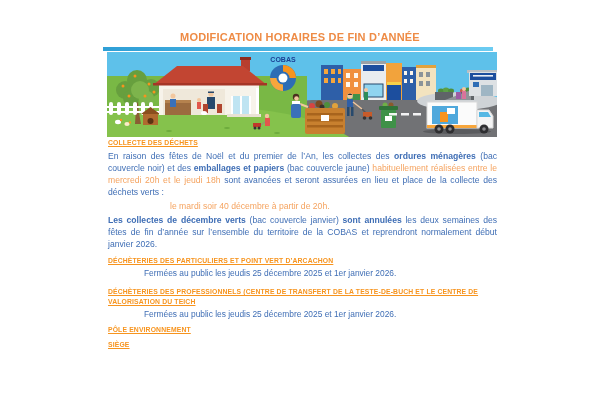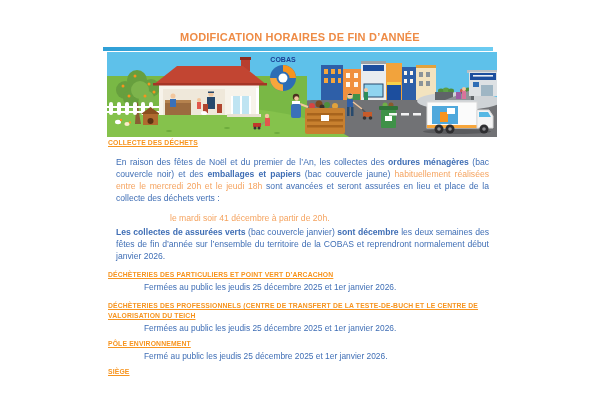--- a/index.html
+++ b/index.html
@@ -18,21 +18,21 @@
     background:linear-gradient(90deg,#2f9fd6,#6cccf2);
   }
   .illu{position:absolute;top:52px;left:107px;width:390px;height:85px;display:block;}
   .content{position:absolute;top:138px;left:108px;width:389px;}
   .sec-head{
     color:#F7941E;font-weight:bold;font-size:6.8px;line-height:10px;
     text-decoration:underline;letter-spacing:.15px;margin:0 0 2px 0;
   }
   .para{
     color:#3F6EB5;font-size:8.6px;line-height:12px;text-align:justify;
-    margin:8px;
+    margin:0;
   }
   .para b{font-weight:bold;}
   .run-orange{color:#F5A35F;}
   .sched{
     color:#F5A35F;font-size:8.6px;line-height:12px;margin:0 0 0 62px;
   }
   .sched.first{margin-top:2px;}
   .verts{margin-top:2px;}
   .sec{margin-top:6px;}
   .sec.gap-lg{margin-top:8px;}
@@ -274,37 +274,36 @@
         <ellipse cx="120" cy="76" rx="3" ry="1"></ellipse>
     </g>
   </svg>
 
   <div class="content">
 
     <div class="sec-head">COLLECTE DES DÉCHETS</div>
 
     <p class="para"><span>En raison des fêtes de Noël et du premier de l’An,  les collectes des </span><b>ordures ménagères</b><span> (bac couvercle noir) et des </span><b>emballages et papiers</b><span> (bac couvercle jaune) </span><span class="run-orange">habituellement réalisées entre le mercredi 20h et le jeudi 18h</span><span> sont avancées et seront assurées en lieu et place de la collecte des déchets verts :</span></p>
 
-    <div class="sched first">le mardi soir 41 décembre à partir de 20h.</div>
-
-    <p class="para verts"><b>Les collectes de assurées verts</b><span> (bac couvercle janvier) </span><b>sont décembre</b><span> les deux semaines des fêtes de fin d’année sur l’ensemble du territoire de la COBAS et reprendront  normalement début janvier 2026.</span></p>
+    <div class="sched first">le mardi soir 40 décembre à partir de 20h.</div>
+
+    <p class="para verts"><b>Les collectes de décembre verts</b><span> (bac couvercle janvier) </span><b>sont annulées</b><span> les deux semaines des fêtes de fin d’année sur l’ensemble du territoire de la COBAS et reprendront  normalement début janvier 2026.</span></p>
 
     <div class="sec">
       <div class="sec-head">DÉCHÈTERIES DES PARTICULIERS ET POINT VERT D’ARCACHON</div>
       <p class="sec-body">Fermées au public les jeudis 25 décembre 2025 et 1er janvier 2026.</p>
     </div>
 
     <div class="sec gap-lg">
       <div class="sec-head">DÉCHÈTERIES DES PROFESSIONNELS (CENTRE DE TRANSFERT DE LA TESTE-DE-BUCH  ET LE CENTRE DE VALORISATION DU TEICH</div>
       <p class="sec-body">Fermées au public les jeudis 25 décembre 2025 et 1er janvier 2026.</p>
     </div>
 
     <div class="sec gap-sm">
       <div class="sec-head">PÔLE ENVIRONNEMENT</div>
-      <p class="sec-body">Fermé au public les jeudis 25 décembre 2025 et 1er janvier 2026.</p>
     </div>
 
     <div class="sec gap-sm">
       <div class="sec-head">SIÈGE</div>
     </div>
 
   </div>
 </div>
 
 </body></html>

